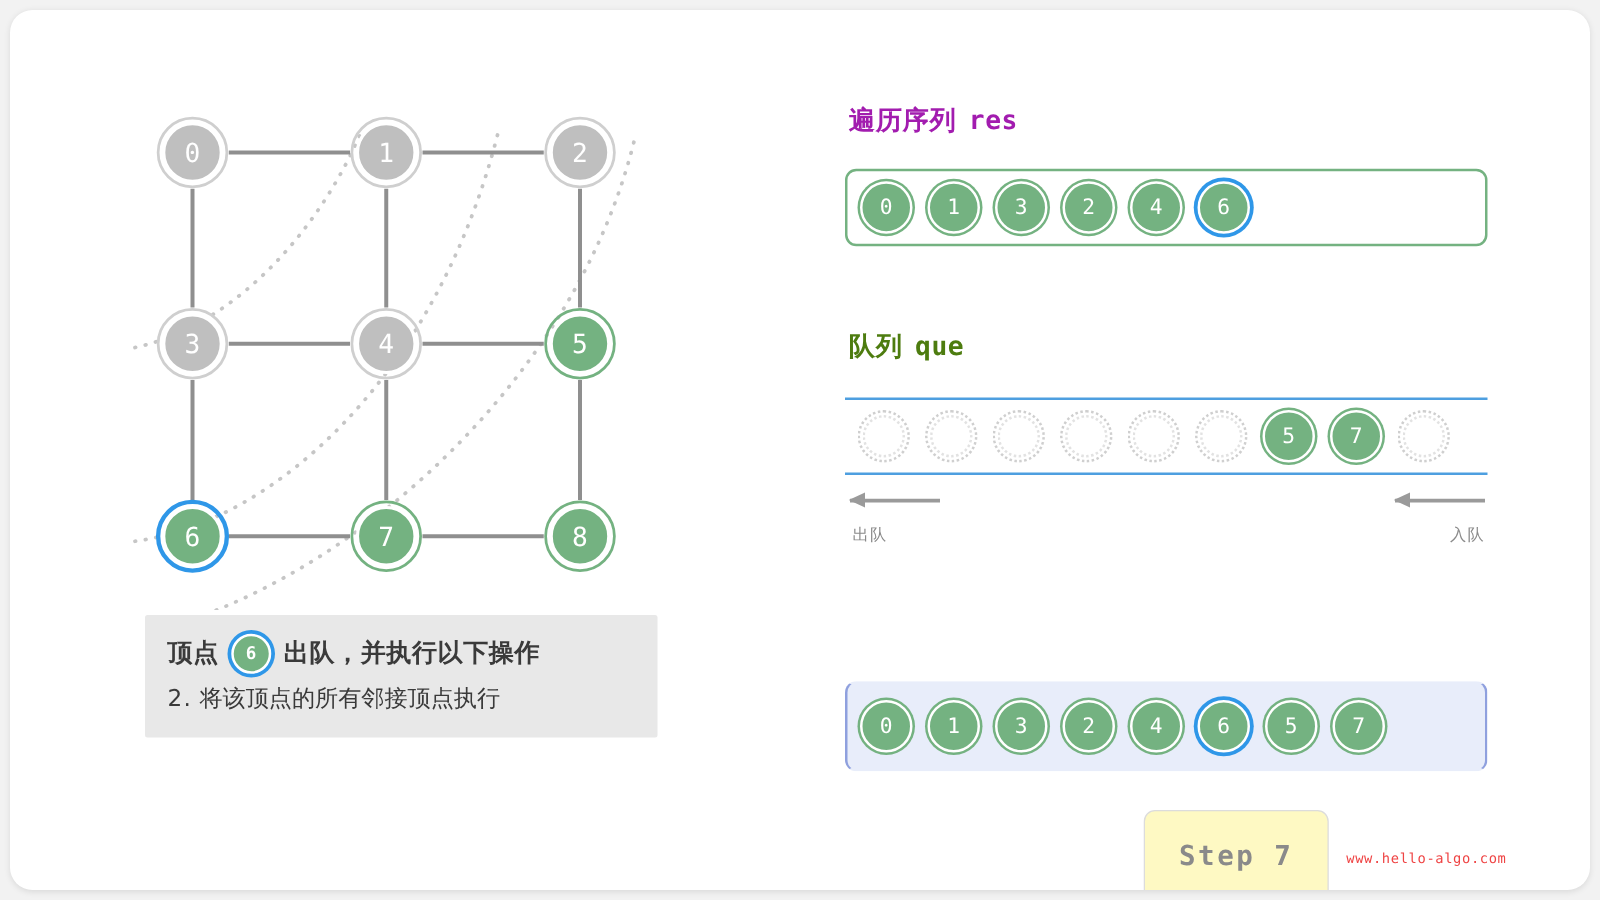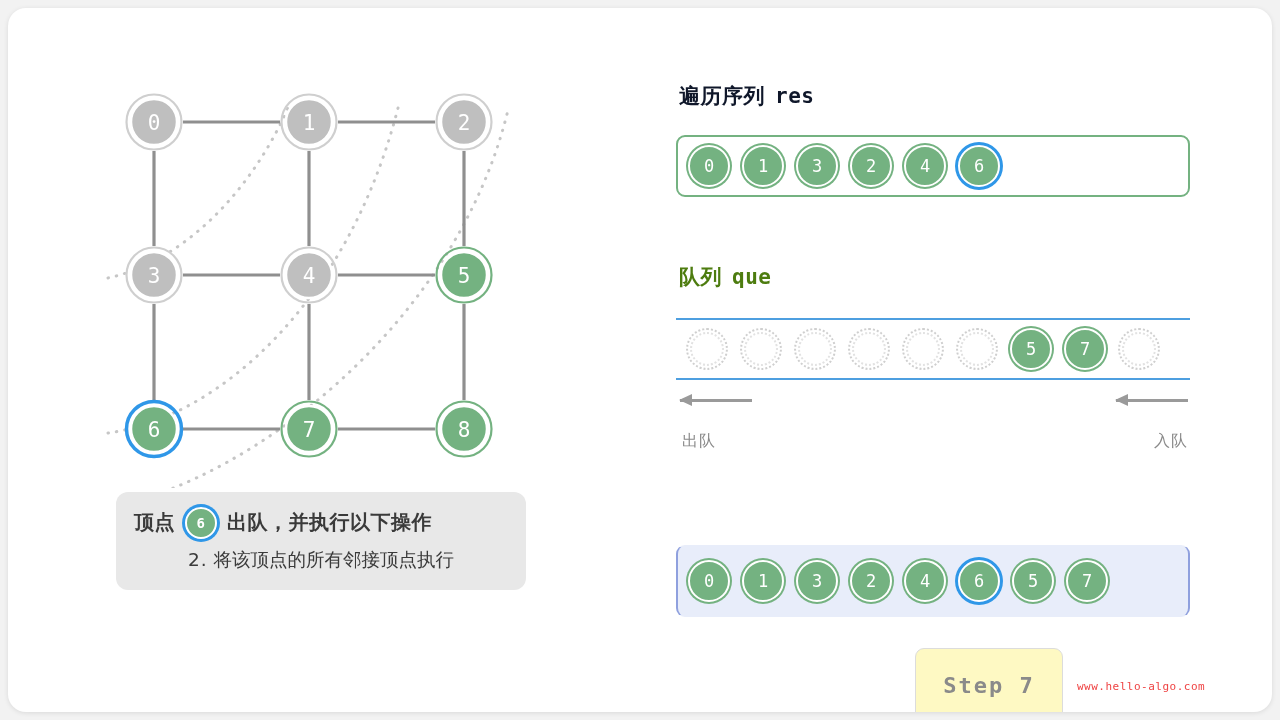--- a/index.html
+++ b/index.html
@@ -36,23 +36,22 @@
   #graph svg { display: block; }
 
   
   #caption {
     position: absolute;
     left: 108px;
     top: 484px;
     width: 410px;
     box-sizing: border-box;
     background: #e8e8e8;
-    border-radius: 12px;
+    border-radius: 2px;
     padding: 14px 18px 16px 18px;
-    text-align: center;
   }
   .cap-head {
     display: flex;
     align-items: center;
     font-size: 20px;
     font-weight: bold;
     color: #3a3a3a;
     letter-spacing: 0.5px;
     margin-bottom: 8px;
   }
@@ -79,21 +78,21 @@
 
   .sec-title {
     font-size: 21px;
     font-weight: bold;
     letter-spacing: 0.5px;
   }
   .sec-title .code {
     font-family: "DejaVu Sans Mono", "Liberation Mono", monospace;
     margin-left: 10px;
   }
-  .t-green { color: #0f172a; }
+  .t-green { color: #a21caf; }
   .t-blue  { color: #3857c4; }
   .t-blue2 { color: #4d7c0f; }
 
   
   .circ {
     position: relative;
     width: 42px;
     height: 42px;
     border-radius: 50%;
     box-sizing: border-box;
@@ -174,22 +173,22 @@
     position: absolute;
     left: -1px; top: -5px;
     border-top: 6.5px solid transparent;
     border-bottom: 6.5px solid transparent;
     border-right: 13px solid #9a9a9a;
   }
   .arrow.left  { left: 4px; }
   .arrow.right { right: 2px; }
   .arrow-lbl {
     position: absolute;
-    top: 40px;
-    font-size: 16px;
+    top: 28px;
+    font-size: 13px;
     color: #8a8a8a;
     letter-spacing: 1px;
   }
   .arrow-lbl.left  { left: 6px; }
   .arrow-lbl.right { right: 2px; }
 
   
   #vis-title { position: absolute; left: 3px; top: 484px; }
   #vis-box {
     position: absolute;

